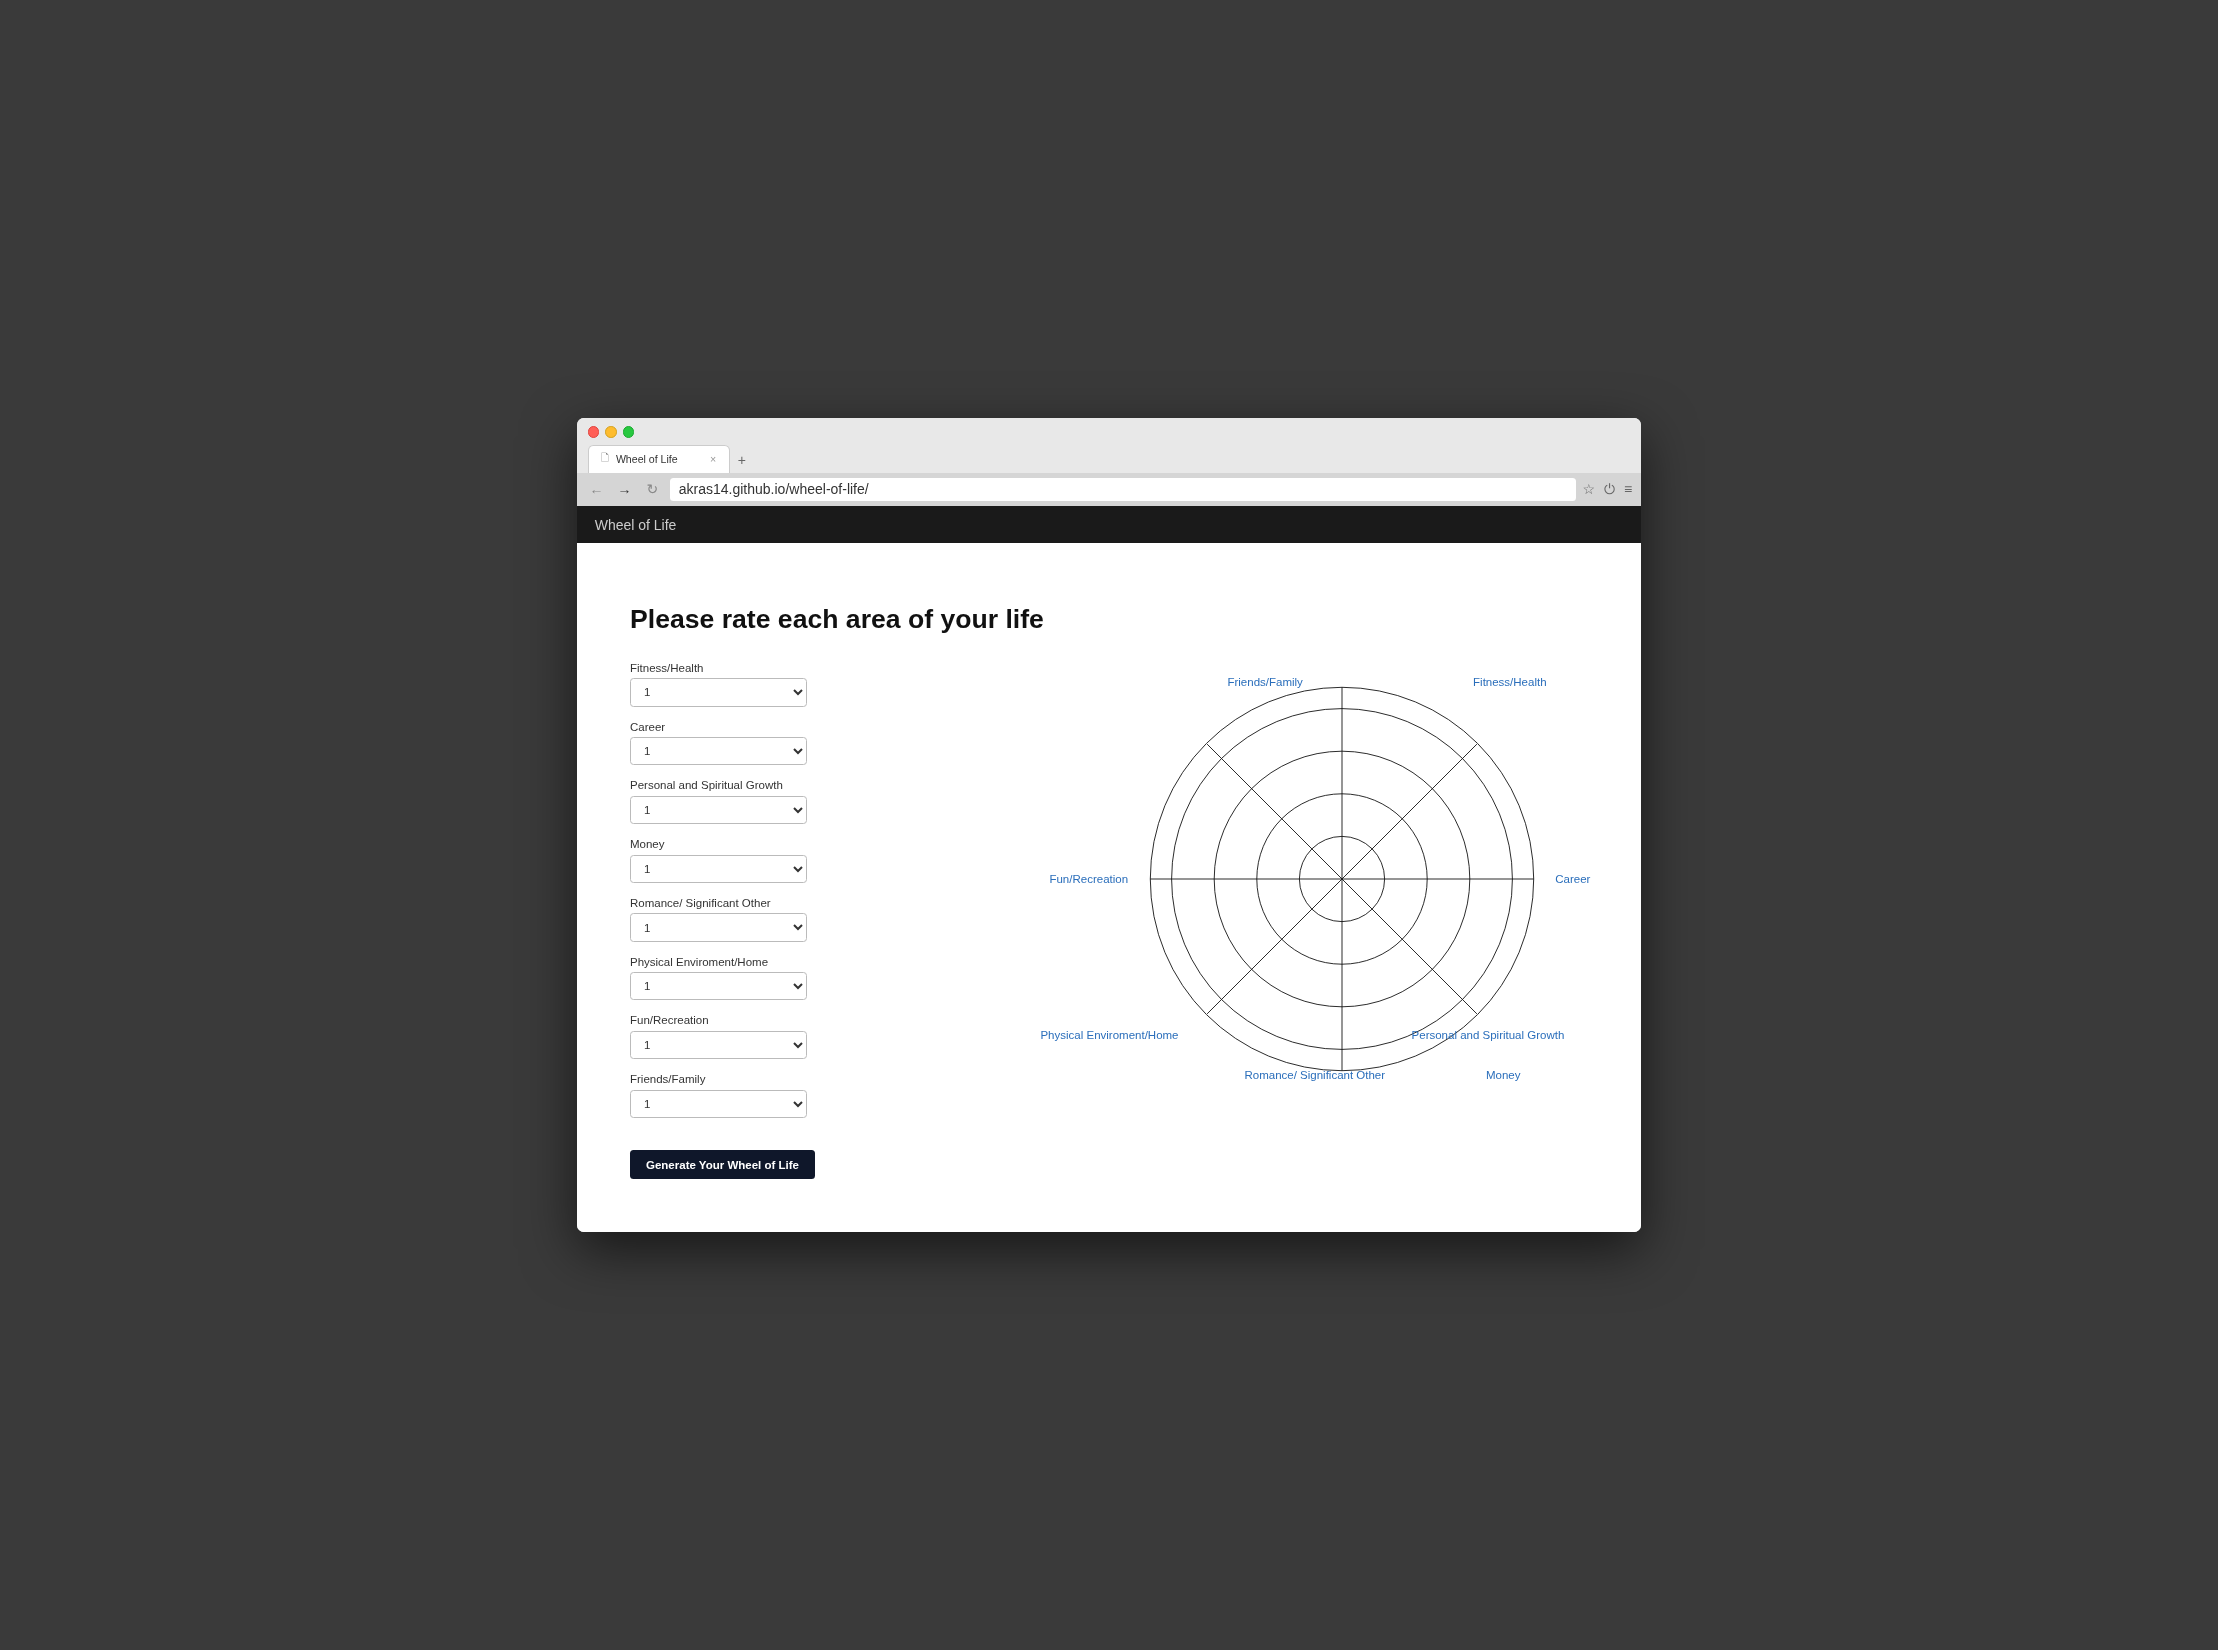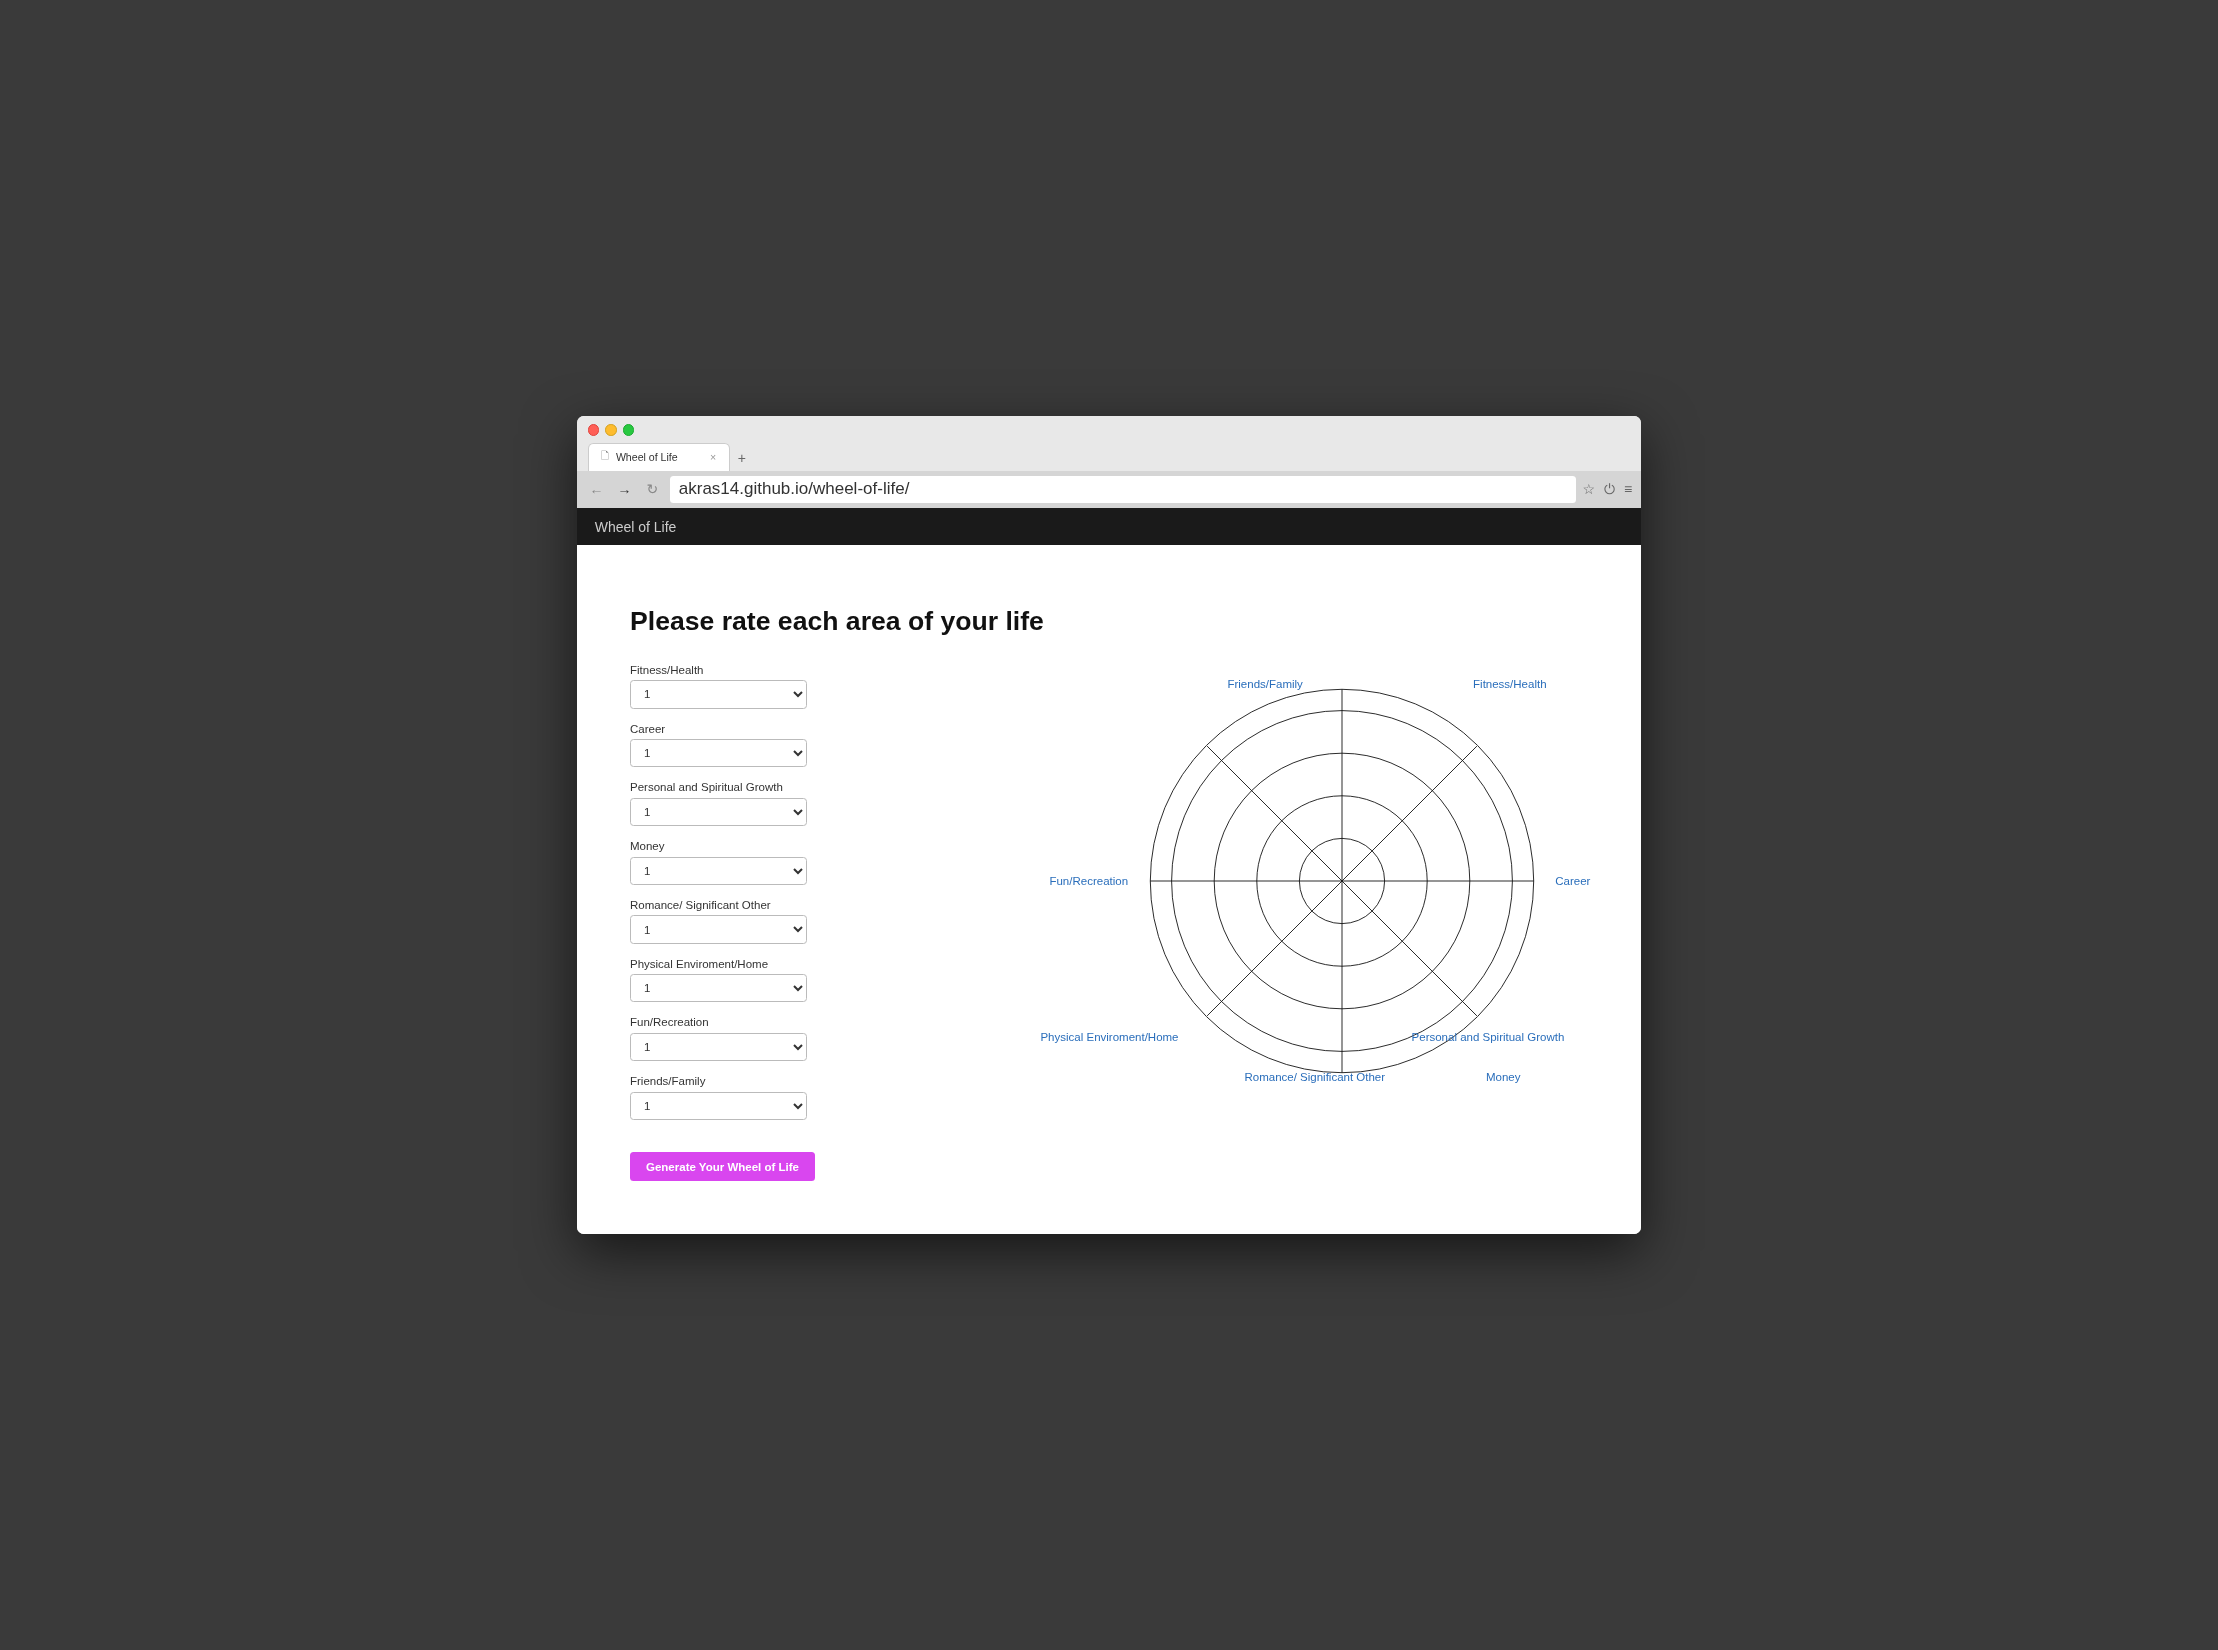--- a/index.html
+++ b/index.html
@@ -114,21 +114,21 @@
     }
 
     .nav-btn.active { color: #333; }
 
     .address-input {
       flex: 1;
       background: #fff;
       border: none;
       border-radius: 3.5px;
       padding: 3.5px 8.9px;
-      font-size: 17px;
+      font-size: 14px;
       color: #333;
       outline: none;
     }
 
     .address-icons {
       display: flex;
       align-items: center;
       gap: 8.9px;
       color: #666;
       font-size: 14px;
@@ -187,21 +187,21 @@
       border-radius: 3.5px;
       background: #fff;
       font-size: 11.5px;
       color: #333;
       appearance: auto;
       cursor: pointer;
     }
 
     .generate-btn {
       margin-top: 17.7px;
-      background: #d946ef;
+      background: #0f172a;
       color: #fff;
       border: none;
       border-radius: 3.5px;
       padding: 8.9px 16px;
       font-size: 11.5px;
       font-weight: 600;
       cursor: pointer;
     }
 
     

